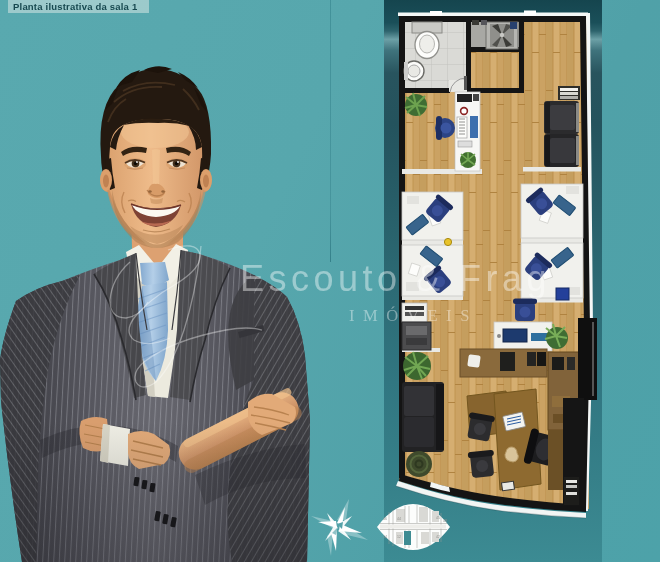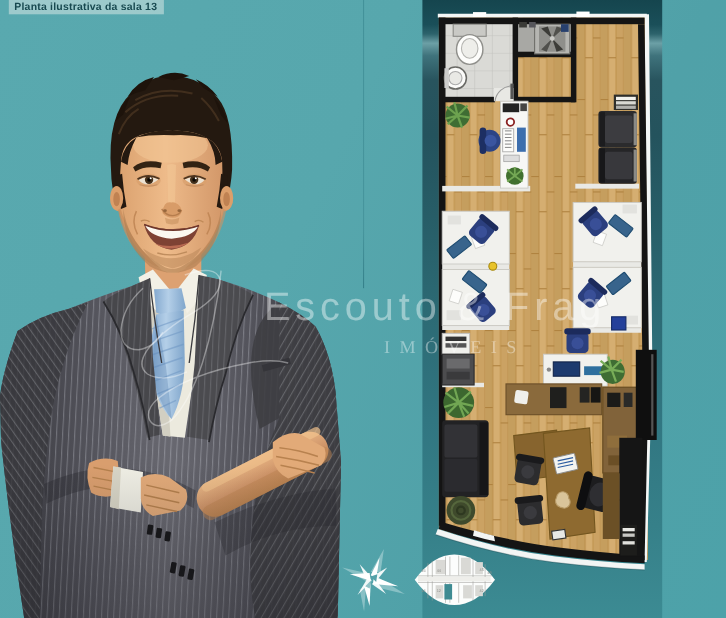--- a/index.html
+++ b/index.html
@@ -588,14 +588,14 @@
           <text x="443" y="522">48</text>
         <text x="383" y="538">14</text>
           <text x="397" y="538">12</text>
           <text x="436" y="538">42</text>
       </g>
     </g>
   </svg>
 
   <div class="abs" style="left:8px;top:0;width:141px;height:13px;background:rgba(213,229,228,.55);"></div>
 
-  <div class="abs" style="left:13px;top:1px;width:140px;height:11px;font-size:9.5px;font-weight:bold;color:#17484f;letter-spacing:0.2px;">Planta ilustrativa da sala 13</div>
+  <div class="abs" style="left:13px;top:1px;width:140px;height:11px;font-size:9.5px;font-weight:bold;color:#17484f;letter-spacing:0.2px;">Planta ilustrativa da sala 1</div>
 </div>
 
 </body></html>

